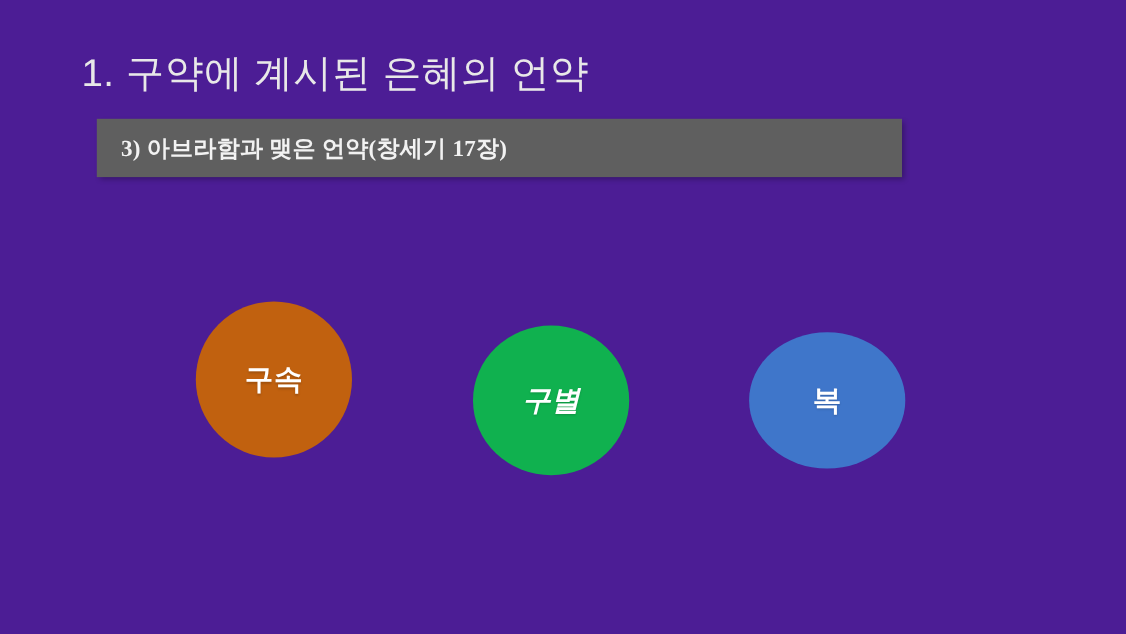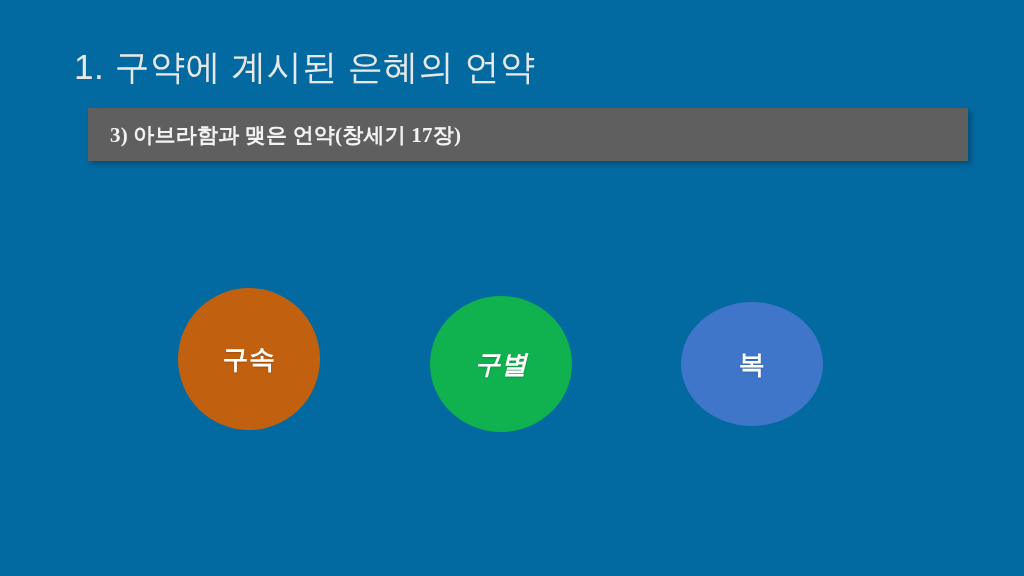--- a/index.html
+++ b/index.html
@@ -28,21 +28,21 @@
     line-height: 46px;
     font-weight: 400;
     color: #e8e8e8;
     letter-spacing: 0.5px;
     white-space: nowrap;
   }
   #subtitle-bar {
     position: absolute;
     left: 88px;
     top: 108px;
-    width: 880px;
+    width: 732px;
     height: 53px;
     background: #5f5f5f;
     box-shadow: 3px 3px 5px rgba(0,0,0,0.28);
   }
   #subtitle-text {
     position: absolute;
     left: 22px;
     top: 50%;
     transform: translateY(-50%);
     font-family: "Liberation Serif", serif;
@@ -62,28 +62,28 @@
   }
   .circle-label {
     font-family: "Liberation Sans", sans-serif;
     font-size: 26px;
     font-weight: 700;
     color: #ffffff;
     letter-spacing: 0.5px;
     line-height: 1;
     text-shadow: 0 1px 2px rgba(0,0,0,0.18);
   }
-  #circle-0 { left: 178px; top: 288px; width: 142px; height: 142px; }
+  #circle-0 { left: 178px; top: 274px; width: 142px; height: 142px; }
   #circle-1 { left: 430px; top: 296px; width: 142px; height: 136px; }
   #circle-2 { left: 681px; top: 302px; width: 142px; height: 124px; }
 </style>
 </head>
 <body>
 
-<div id="slide" style="background: #0369a1;">
+<div id="slide" style="background: #4c1d95;">
 
   <div id="slide-title" style="color: rgb(232, 232, 232);">1. 구약에 계시된 은혜의 언약</div>
 
   <div id="subtitle-bar" style="background: rgb(95, 95, 95);">
     <div id="subtitle-text" style="color: rgb(242, 242, 242);">3) 아브라함과 맺은 언약(창세기 17장)</div>
   </div>
 
   <div id="circle-0" class="circle" style="background: rgb(193, 97, 15);">
     <span class="circle-label" style="color: rgb(255, 255, 255);">구속</span>
   </div>

